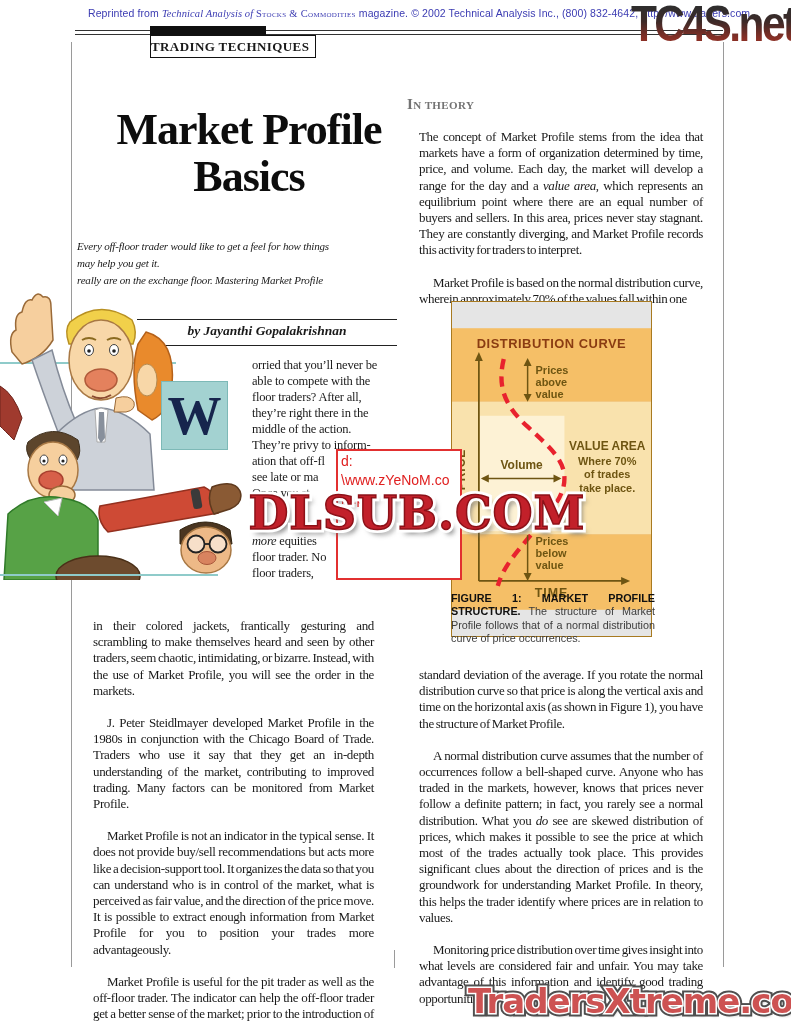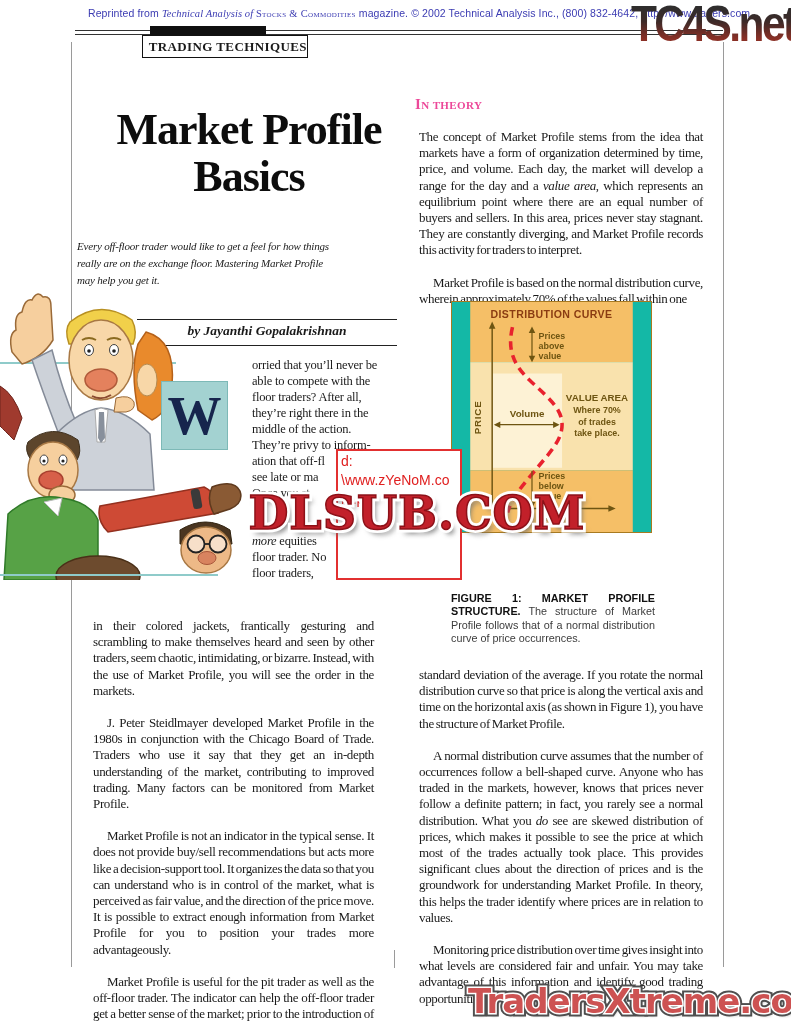--- a/index.html
+++ b/index.html
@@ -14,22 +14,22 @@
   .reprint .sc{font-family:"Liberation Serif",serif;font-variant:small-caps;letter-spacing:.3px}
   .tc4s{right:-4px;top:0;font:bold 50px/48px "Liberation Sans","DejaVu Sans",sans-serif;
         letter-spacing:-3px;transform:scaleX(.85);transform-origin:100% 0;color:#5a2b24}
   @supports ((-webkit-background-clip:text) or (background-clip:text)){
     .tc4s{background:linear-gradient(180deg,#2e2e2e 12%,#3d2a28 45%,#8c3026 82%,#7a2a22);
           -webkit-background-clip:text;background-clip:text;color:transparent}
   }
   .hrule{left:75px;width:648px;height:1px;background:#333}
   .r1{top:30px}.r2{top:33.5px}
   .blackbar{left:150px;top:26px;width:116px;height:9px;background:#101010}
-  .section-box{left:142px;top:35px;width:164px;height:21px;border:1.5px solid #111;background:#fff;
-               text-align:right;font:bold 13px/21px "Liberation Serif",serif;letter-spacing:.4px}
+  .section-box{left:150px;top:35px;width:164px;height:21px;border:1.5px solid #111;background:#fff;
+               text-align:left;font:bold 13px/21px "Liberation Serif",serif;letter-spacing:.4px}
   .vrule{width:1px;top:42px;height:925px;background:#9a9a9a}
   .vl{left:71px}.vr{left:723px}
   .colend-tick{left:394px;top:950px;width:1px;height:18px;background:#9a9a9a}
 
   
   .title{left:70px;top:90px;width:326px;margin:16px;font:bold 44px/47px "Liberation Serif",serif;
          letter-spacing:-1px;text-align:center;color:#0d0d0d}
   .deck{left:77px;top:238px;font-style:italic;font-size:11px;line-height:16.8px;letter-spacing:-.2px}
   .deck div{white-space:nowrap}
   .byrule{left:137px;width:260px;height:1px;background:#222}
@@ -47,26 +47,26 @@
   .narrow{left:252px;top:357px;font-size:12.5px;line-height:16px;letter-spacing:-.2px}
   .narrow div{white-space:nowrap}
 
   
   .bodycol{font-size:13px;line-height:16.2px;letter-spacing:-.35px;word-spacing:-1.1px;text-align:justify}
   .bodycol p{margin:16px;text-indent:14px}
   .bodycol p.noindent{text-indent:0}
   .leftcol{left:77px;top:602px;width:313px}
   .rtop{left:403px;top:96px;width:316px}
   .rbot{left:403px;top:651px;width:316px}
-  .heading{font:bold 15px "Liberation Serif",serif;font-variant:small-caps;color:#ec4899;
-           letter-spacing:.4px;margin:0 0 3px 12px}
-
-  
-  .figure{left:451px;top:301px;width:201px;height:232px;border:1px solid #a87a20;
-          box-sizing:border-box;background:#14b8a6}
+  .heading{font:bold 15px "Liberation Serif",serif;font-variant:small-caps;color:#737373;
+           letter-spacing:.4px;margin:0 0 3px 4px}
+
+  
+  .figure{left:451px;top:301px;width:201px;height:336px;border:1px solid #a87a20;
+          box-sizing:border-box;background:#e5e5e5}
   .figure svg{display:block;width:100%;height:100%}
   .ftitle{font:bold 13px "Liberation Sans","DejaVu Sans",sans-serif;fill:#8a3c12;letter-spacing:.5px}
   .flab{font:bold 12px "Liberation Sans","DejaVu Sans",sans-serif;fill:#6e5512}
   .fsm{font:bold 11px "Liberation Sans","DejaVu Sans",sans-serif;fill:#6e5512}
   .ftime{font-size:12.5px;letter-spacing:1px}
   .figcap{left:451px;top:592px;width:204px;font:10.8px/13.4px "Liberation Sans","DejaVu Sans",sans-serif;
           color:#3c3c3c;text-align:justify}
   .figcap b{color:#101010}
 
   
@@ -99,22 +99,22 @@
     <span>TRADING TECHNIQUES</span>
   </div>
   <div class="abs tc4s">TC4S.net</div>
   <div class="abs vrule vl"></div>
   <div class="abs vrule vr"></div>
   <div class="abs colend-tick"></div>
 
   <h1 class="abs title"><span>Market Profile</span><br><span>Basics</span></h1>
   <div class="abs deck">
     <div>Every off-floor trader would like to get a feel for how things</div>
+    <div>may help you get it.</div>
     <div>really are on the exchange floor. Mastering Market Profile</div>
-    <div>may help you get it.</div>
   </div>
   <div class="abs byrule b1"></div>
   <div class="abs byline">by Jayanthi Gopalakrishnan</div>
   <div class="abs byrule b2"></div>
 
   <div class="abs teal t1"></div>
   <svg class="abs cartoon" viewBox="0 0 250 290">
     <path d="M12 62 Q8 44 16 40 Q14 24 22 22 Q25 8 32 10 Q37 0 43 7 Q51 5 51 17 L53 50 Q42 68 22 74 Z" fill="#f6cf9e" stroke="#9a6a38" stroke-width="1.5"></path>
     <path d="M0 96 Q14 104 22 128 L14 150 Q4 140 0 136 Z" fill="#a03a2e" stroke="#6e241c"></path>
     <path d="M58 142 Q42 100 32 70 L52 60 Q62 100 76 132 Z" fill="#cdd2d9" stroke="#848b98" stroke-width="1.5"></path>

